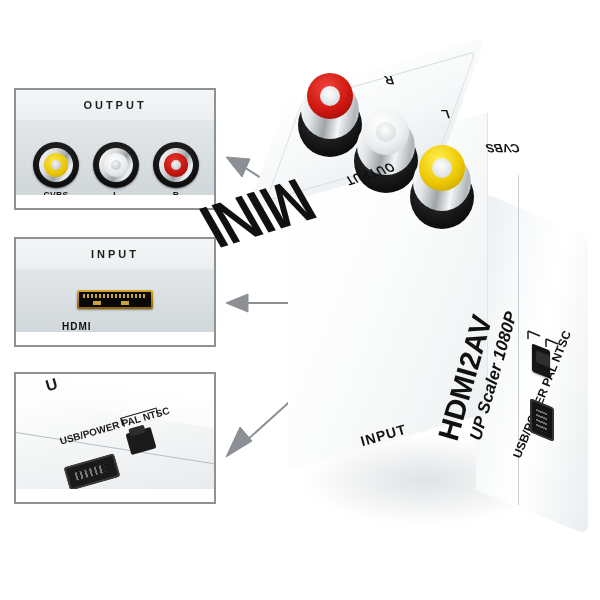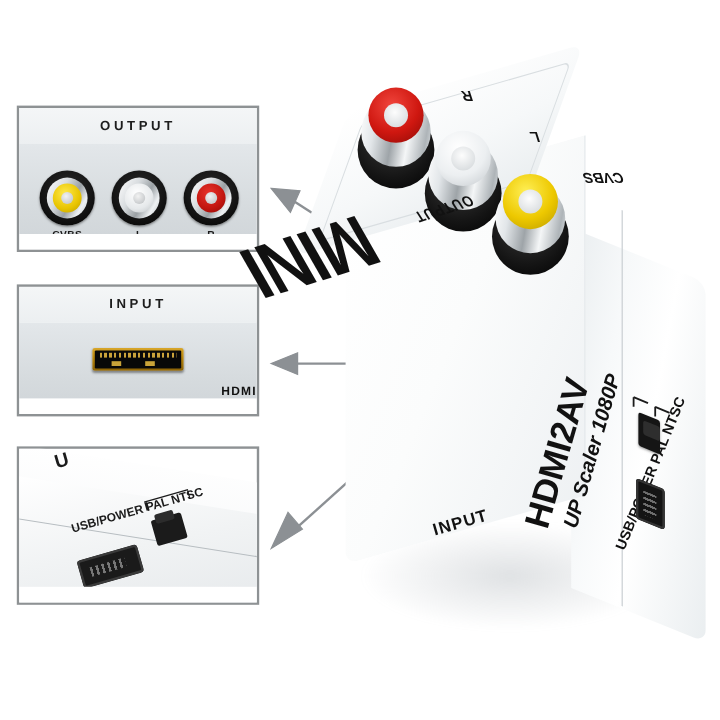--- a/index.html
+++ b/index.html
@@ -115,21 +115,21 @@
   </div>
 
   <div class="callout" style="left:14px;top:237px;width:202px;height:110px;">
     <div class="co-title">INPUT</div>
     <div class="co-body">
       <div class="hdmi" style="left:61px;top:21px;">
         <div class="teeth"></div>
           <div class="tab"></div>
           <div class="tab2"></div>
       </div>
-      <div class="hdmi-lbl" style="left:0;right:0;top:52px;text-align:right;">HDMI</div>
+      <div class="hdmi-lbl" style="left:0;right:0;top:52px;text-align:left;padding-left:46px;">HDMI</div>
       <div class="co-strip"></div>
     </div>
   </div>
 
   <div class="callout" style="left:14px;top:372px;width:202px;height:132px;">
     <div class="c3top" style="left:-4px;top:-4px;width:220px;height:60px;
          transform:skewY(9deg);transform-origin:0 0;"></div>
     <div class="c3face" style="left:-6px;top:22px;width:220px;height:120px;
          transform:skewY(9deg);transform-origin:0 0;"></div>
     <div class="c3line" style="left:0;top:58px;width:204px;transform:skewY(9deg);transform-origin:0 0;"></div>

